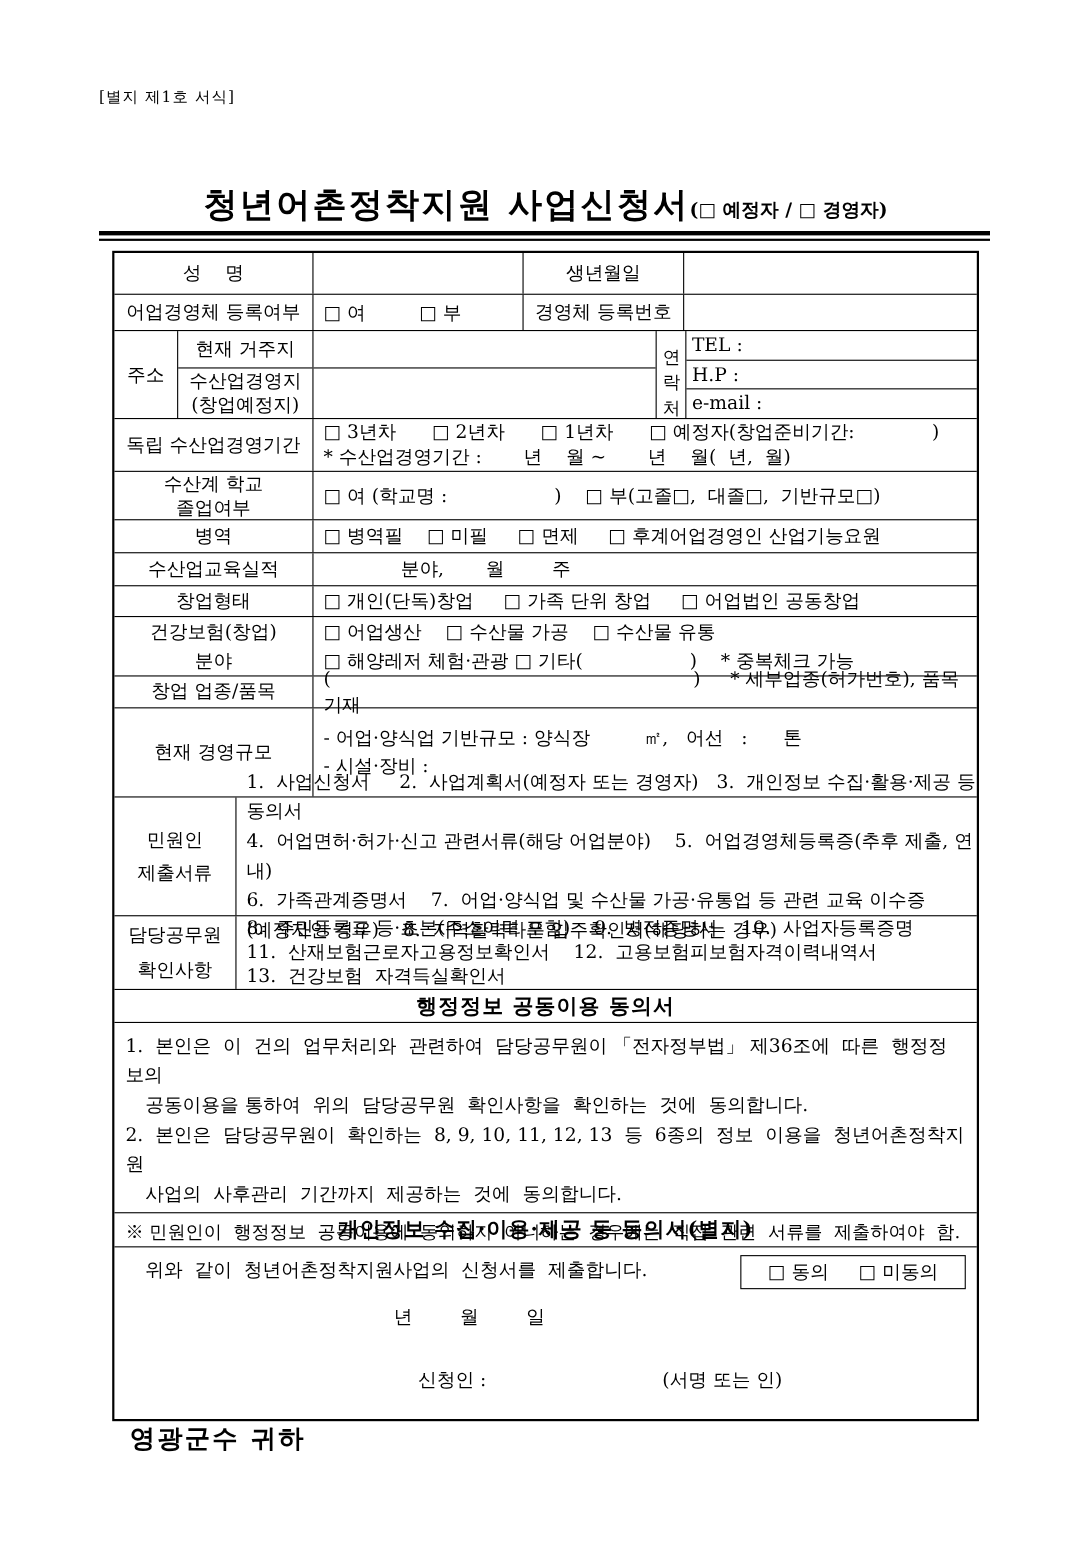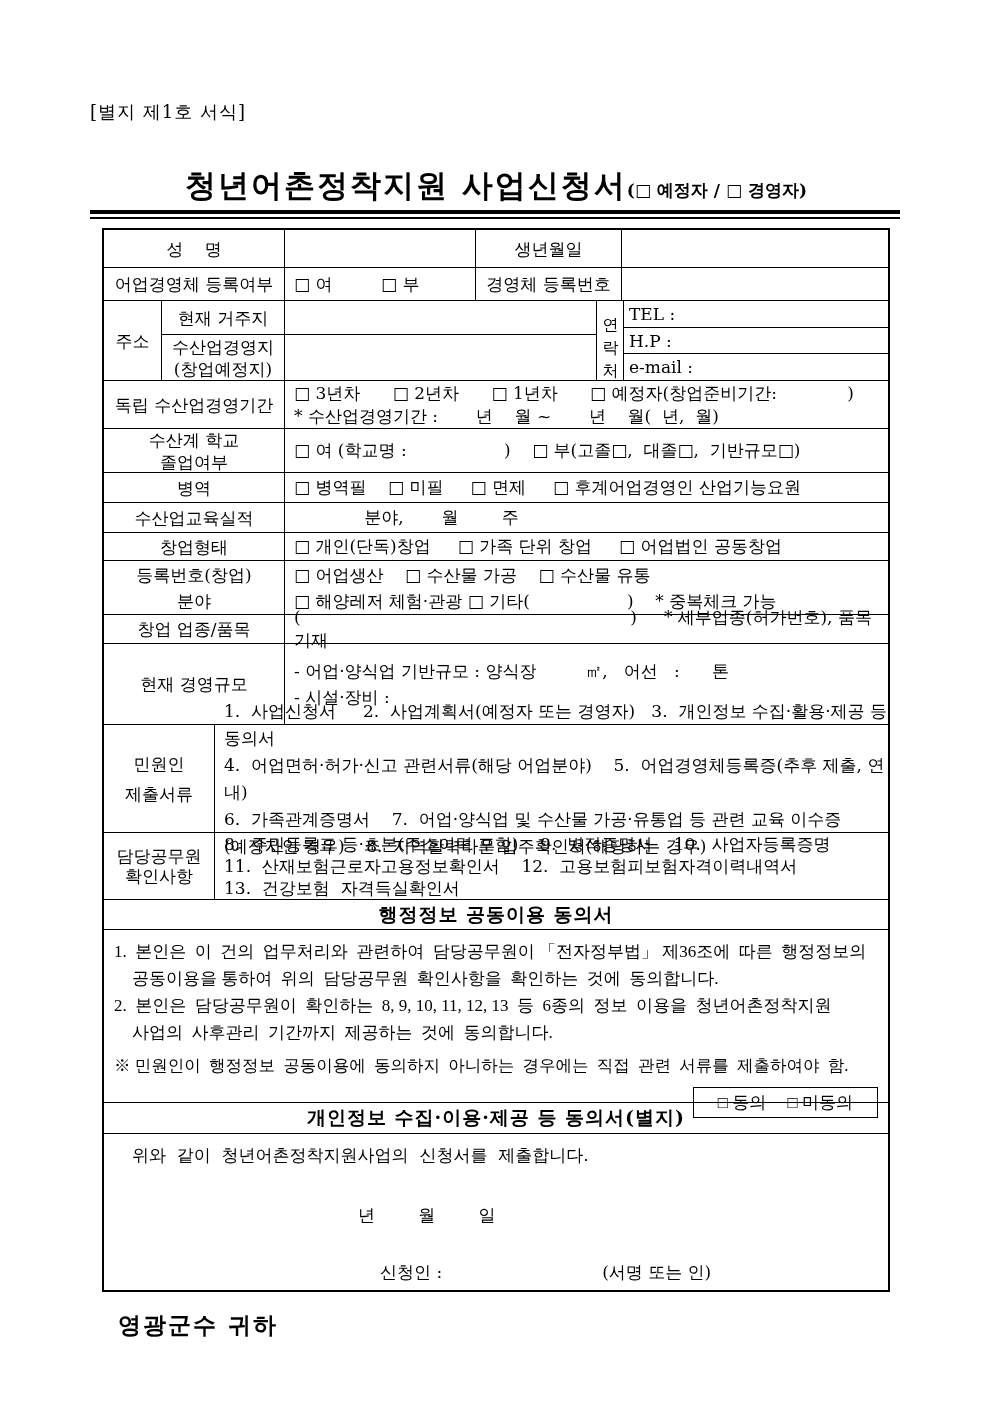--- a/index.html
+++ b/index.html
@@ -5,22 +5,22 @@
   html,body{margin:0;padding:0;background:#888;}
   .sheet{
     position:relative;
     width:992px;height:1403px;
     background:#ffffff;
     font-family:"DejaVu Serif","Liberation Serif",serif;
     color:#000;
     overflow:hidden;
   }
   .form-note{
-    position:absolute;left:90px;top:100px;
-    font-size:18px;letter-spacing:1px;text-align:right;
+    position:absolute;left:90px;top:80px;
+    font-size:14px;letter-spacing:1px;text-align:right;
   }
   .title-wrap{
     position:absolute;left:90px;top:165px;width:812px;
     text-align:center;white-space:nowrap;
   }
   .title-main{font-size:31px;font-weight:bold;letter-spacing:2px;}
   .title-suffix{font-size:17px;font-weight:bold;}
   .dbl-rule{
     position:absolute;left:90px;top:210px;width:810px;height:3px;
     border-top:4px solid #000;border-bottom:2px solid #000;
@@ -55,32 +55,32 @@
   .subrow{box-sizing:border-box;border-top:1px solid #000;display:flex;}
   .subrow:first-child{border-top:none;}
   .vert{
     writing-mode:vertical-rl;text-orientation:upright;
     margin:auto;letter-spacing:7px;font-size:16px;
   }
   .sec-head{
     justify-content:center;align-items:center;
     font-weight:bold;font-size:19px;letter-spacing:1px;
   }
-  .consent-block{flex-direction:column;padding:8px 10px 10px 10px;font-family:Liberation Serif, serif;}
+  .consent-block{flex-direction:column;padding:8px 10px 10px 10px;}
   .consent-line{line-height:27px;white-space:pre-wrap;}
   .consent-indent{padding-left:18px;}
   .consent-note{line-height:27px;margin-top:6px;white-space:pre-wrap;font-size:16.5px;}
   .agree-box-wrap{text-align:right;margin-top:8px;}
   .agree-box{
     display:inline-block;border:1px solid #000;
     padding:3px 24px;white-space:pre-wrap;
   }
   .submit-block{flex-direction:column;padding:8px 14px 10px 14px;}
   .submit-statement{line-height:26px;white-space:pre-wrap;padding-left:14px;}
-  .submit-date{margin-top:36px;padding-left:240px;white-space:pre-wrap;}
+  .submit-date{margin-top:18px;padding-left:240px;white-space:pre-wrap;}
   .submit-applicant{margin-top:34px;display:flex;white-space:pre-wrap;}
   .submit-applicant .app-label{padding-left:262px;}
   .submit-applicant .sign-note{padding-left:160px;}
   .submit-recipient{
     margin-top:26px;text-align:left;padding-right:10px;
     font-weight:bold;font-size:23px;letter-spacing:2px;
   }
   .docs-lines{line-height:27px;}
 </style>
 </head>
@@ -155,21 +155,21 @@
       <div class="cell lab" style="width:180px">수산업교육실적</div>
       <div class="cell val" style="flex:1">             분야,       월        주</div>
     </div>
 
     <div class="row" style="height:28px">
       <div class="cell lab" style="width:180px">창업형태</div>
       <div class="cell val" style="flex:1">□ 개인(단독)창업     □ 가족 단위 창업     □ 어업법인 공동창업</div>
     </div>
 
     <div class="row" style="height:54px">
-      <div class="cell lab" style="width:180px;line-height:26px">등록번호(창업)
+      <div class="cell lab" style="width:180px;line-height:26px">건강보험(창업)
 분야</div>
       <div class="cell val-col" style="flex:1">
         <div>□ 어업생산    □ 수산물 가공    □ 수산물 유통</div>
         <div>□ 해양레저 체험·관광 □ 기타(                  )    * 중복체크 가능</div>
       </div>
     </div>
 
     <div class="row" style="height:29px">
       <div class="cell lab" style="width:180px">창업 업종/품목</div>
       <div class="cell val" style="flex:1">(                                                             )     * 세부업종(허가번호), 품목 기재</div>
@@ -188,21 +188,21 @@
 제출서류</div>
       <div class="cell val-col docs-lines" style="flex:1">
         <div>1.  사업신청서     2.  사업계획서(예정자 또는 경영자)   3.  개인정보 수집·활용·제공 등 동의서</div>
         <div>4.  어업면허·허가·신고 관련서류(해당 어업분야)    5.  어업경영체등록증(추후 제출, 연내)</div>
         <div>6.  가족관계증명서    7.  어업·양식업 및 수산물 가공·유통업 등 관련 교육 이수증</div>
         <div>(예정자인 경우)    8.  지역활력타운 입주확인서(해당하는 경우)</div>
       </div>
     </div>
 
     <div class="row" style="height:67px">
-      <div class="cell lab" style="width:110px;line-height:20px">담당공무원
+      <div class="cell lab" style="width:110px;line-height:32px">담당공무원
 확인사항</div>
       <div class="cell val-col docs-lines" style="flex:1;line-height:22px">
         <div>8.  주민등록표 등·초본(주소이력 포함)    9.  병적증명서    10.  사업자등록증명</div>
         <div>11.  산재보험근로자고용정보확인서    12.  고용보험피보험자격이력내역서</div>
         <div>13.  건강보험  자격득실확인서</div>
       </div>
     </div>
 
     <div class="row" style="height:30px">
       <div class="cell sec-head" style="flex:1">행정정보 공동이용 동의서</div>

